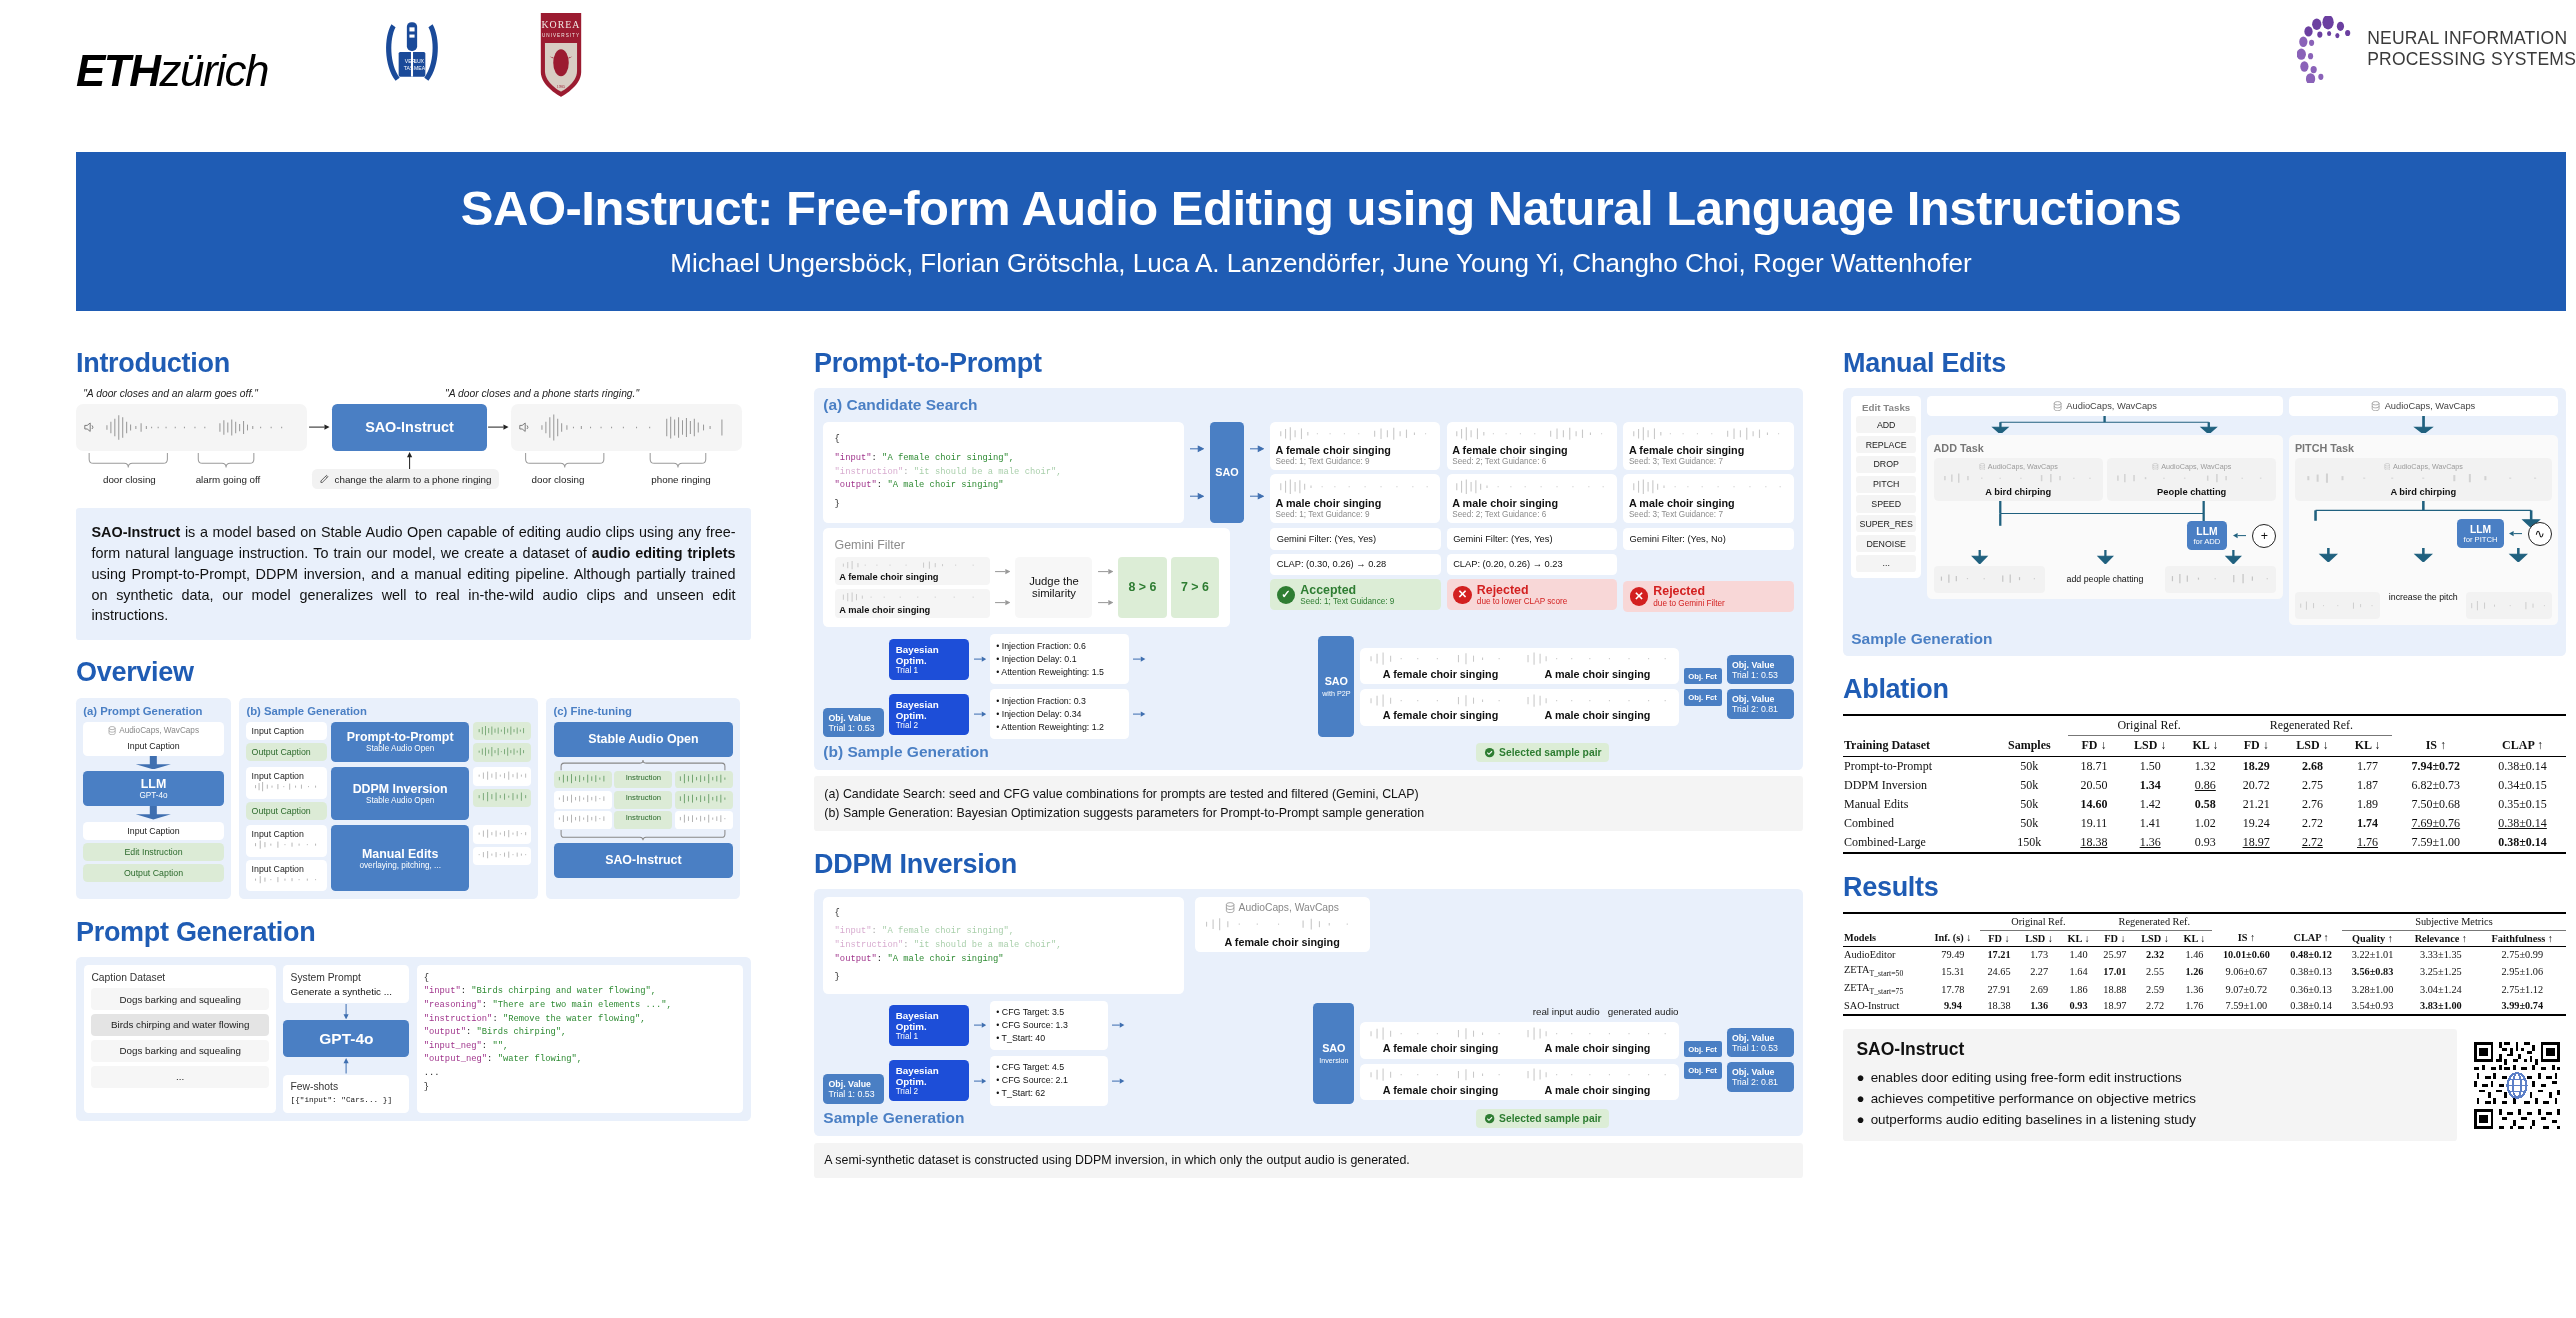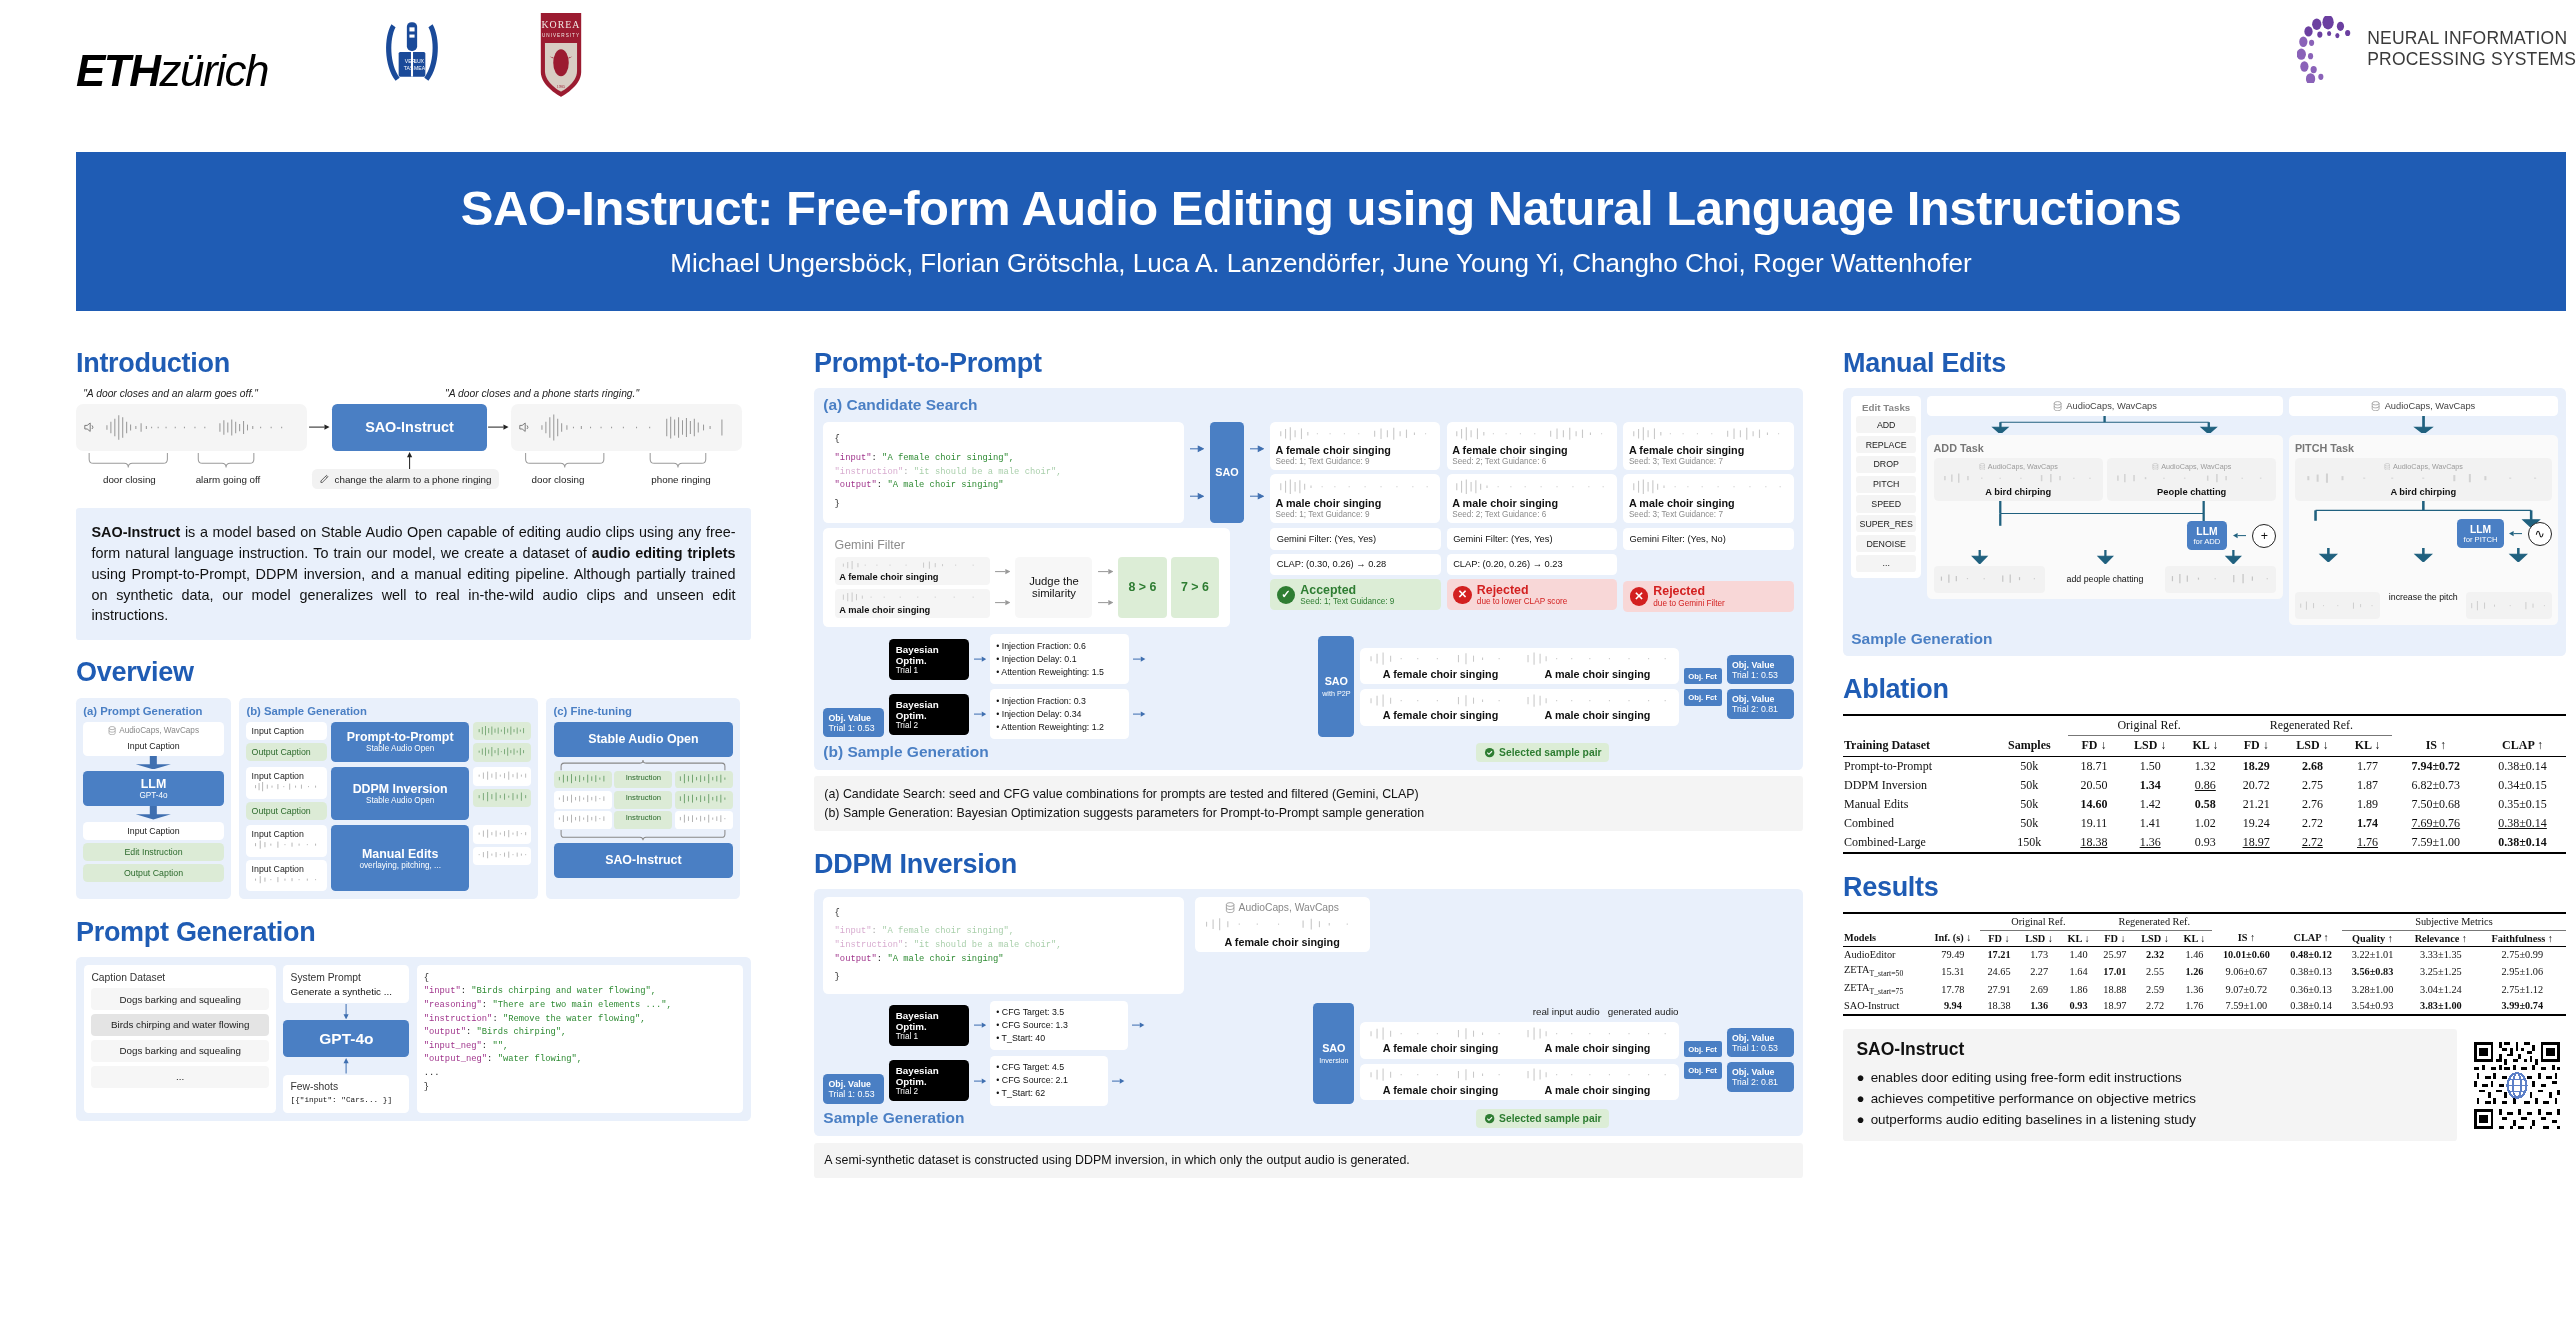--- a/index.html
+++ b/index.html
@@ -109,21 +109,21 @@
   .vbadge { width: 18.5px; height: 18.5px; border-radius: 50%; flex: none; display: flex; align-items: center; justify-content: center; color: #fff; font-size: 11.3px; font-weight: 700; }
   .vbadge.ok { background: #2E7D32; } .vbadge.no { background: #D32020; }
   .vtitle { font-size: 12.4px; font-weight: 700; line-height: 1.05; }
   .vsub { font-size: 8.2px; }
   .ok .vtitle, .ok .vsub { color: #2E7D32; } .no .vtitle, .no .vsub { color: #D32020; }
   .gf-title { color: #8b8b8b; font-size: 12.4px; font-weight: 400; margin-bottom: 5.2px; }
   .gf-item { background: #F5F5F5; border-radius: 4.1px; padding: 3.1px 4.6px; }
   .gf-lbl { font-size: 9.3px; font-weight: 700; color: #111; }
   .gf-judge { background: #F7F7F7; border-radius: 4.6px; font-size: 11.3px; text-align: center; padding: 5.2px 4.1px; display:flex; align-items:center; justify-content:center; }
   .gf-score { background: #DCEDD6; border-radius: 4.1px; color: #2E7D32; font-size: 12.4px; font-weight: 700; text-align: center; padding: 5.2px 0; }
-  .bo-box { background: #000000; color: #fff; border-radius: 4.6px; padding: 5.2px 6.2px; }
+  .bo-box { background: #1d4ed8; color: #fff; border-radius: 4.6px; padding: 5.2px 6.2px; }
   .bo-box .t1 { font-size: 9.8px; font-weight: 700; } .bo-box .t2 { font-size: 8.2px; }
   .par-box { background: #fff; border-radius: 4.6px; padding: 5.2px 6.2px; font-size: 8.8px; line-height: 1.5; }
   .objval { background: #4A7FC4; color: #fff; border-radius: 4.6px; padding: 4.6px 5.2px; font-size: 8.8px; }
   .objval .t1 { font-weight: 700; }
   .objfct { background: #4A7FC4; color: #fff; font-size: 7.7px; font-weight: 700; padding: 3.6px 4.6px; border-radius: 2.1px; }
   .selpair { background: #DCEDD6; border-radius: 4.1px; color: #2E7D32; font-size: 10.3px; font-weight: 700; padding: 4.1px 7.2px; display: inline-flex; gap: 4.1px; align-items: center; }
   .caption-gray { background: #F4F4F4; border-radius: 3.1px; padding: 8.2px 10.3px; font-size: 12.4px; line-height: 1.55; color: #111; }
 
   
   .me-panel { background: #E9F0FB; border-radius: 5.2px; padding: 8.2px; }
@@ -1294,21 +1294,21 @@
       <div style="display:flex;flex-direction:column;gap:5.2px;flex:1;">
         <div style="display:flex;gap:4.1px;align-items:center;">
           <div class="bo-box" style="width:80px;">
             <div class="t1">Bayesian Optim.</div>
             <div class="t2">Trial 1</div>
           </div>
           <svg width="12.4" height="6.2" viewBox="0 0 24 12">
               <line x1="0" y1="6" x2="15" y2="6" stroke="#3f6fb0" stroke-width="2"></line>
               <polygon points="15,1 24,6 15,11" fill="#3f6fb0"></polygon>
             </svg>
-          <div class="par-box" style="width:138px;">
+          <div class="par-box" style="width:118px;">
             <div>• CFG Target: 3.5</div>
             <div>• CFG Source: 1.3</div>
             <div>• T_Start: 40</div>
           </div>
           <svg width="12.4" height="6.2" viewBox="0 0 24 12">
               <line x1="0" y1="6" x2="15" y2="6" stroke="#3f6fb0" stroke-width="2"></line>
               <polygon points="15,1 24,6 15,11" fill="#3f6fb0"></polygon>
             </svg>
         </div>
         <div style="display:flex;gap:4.1px;align-items:center;">

